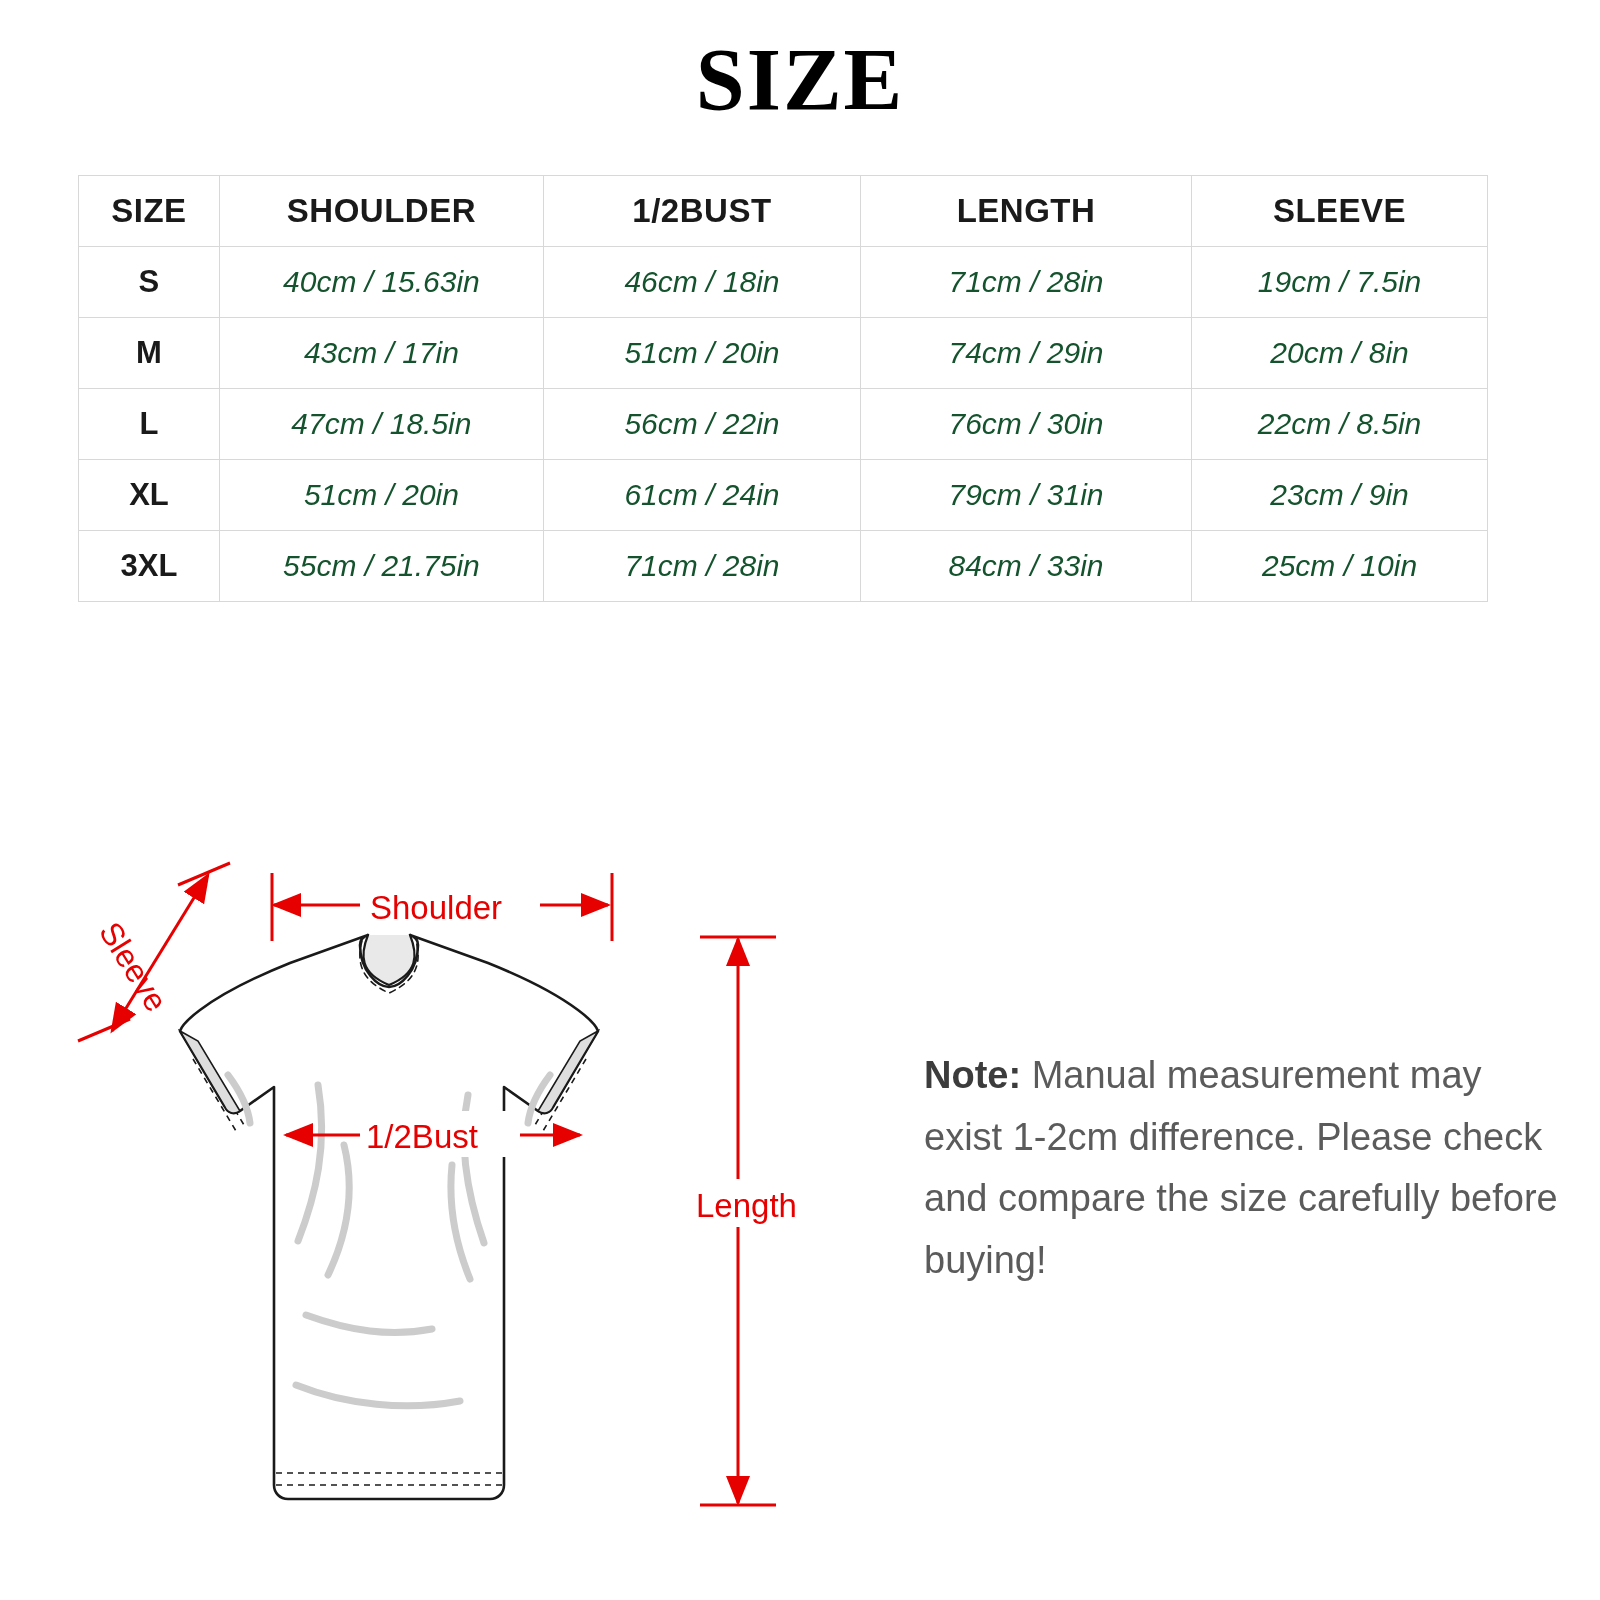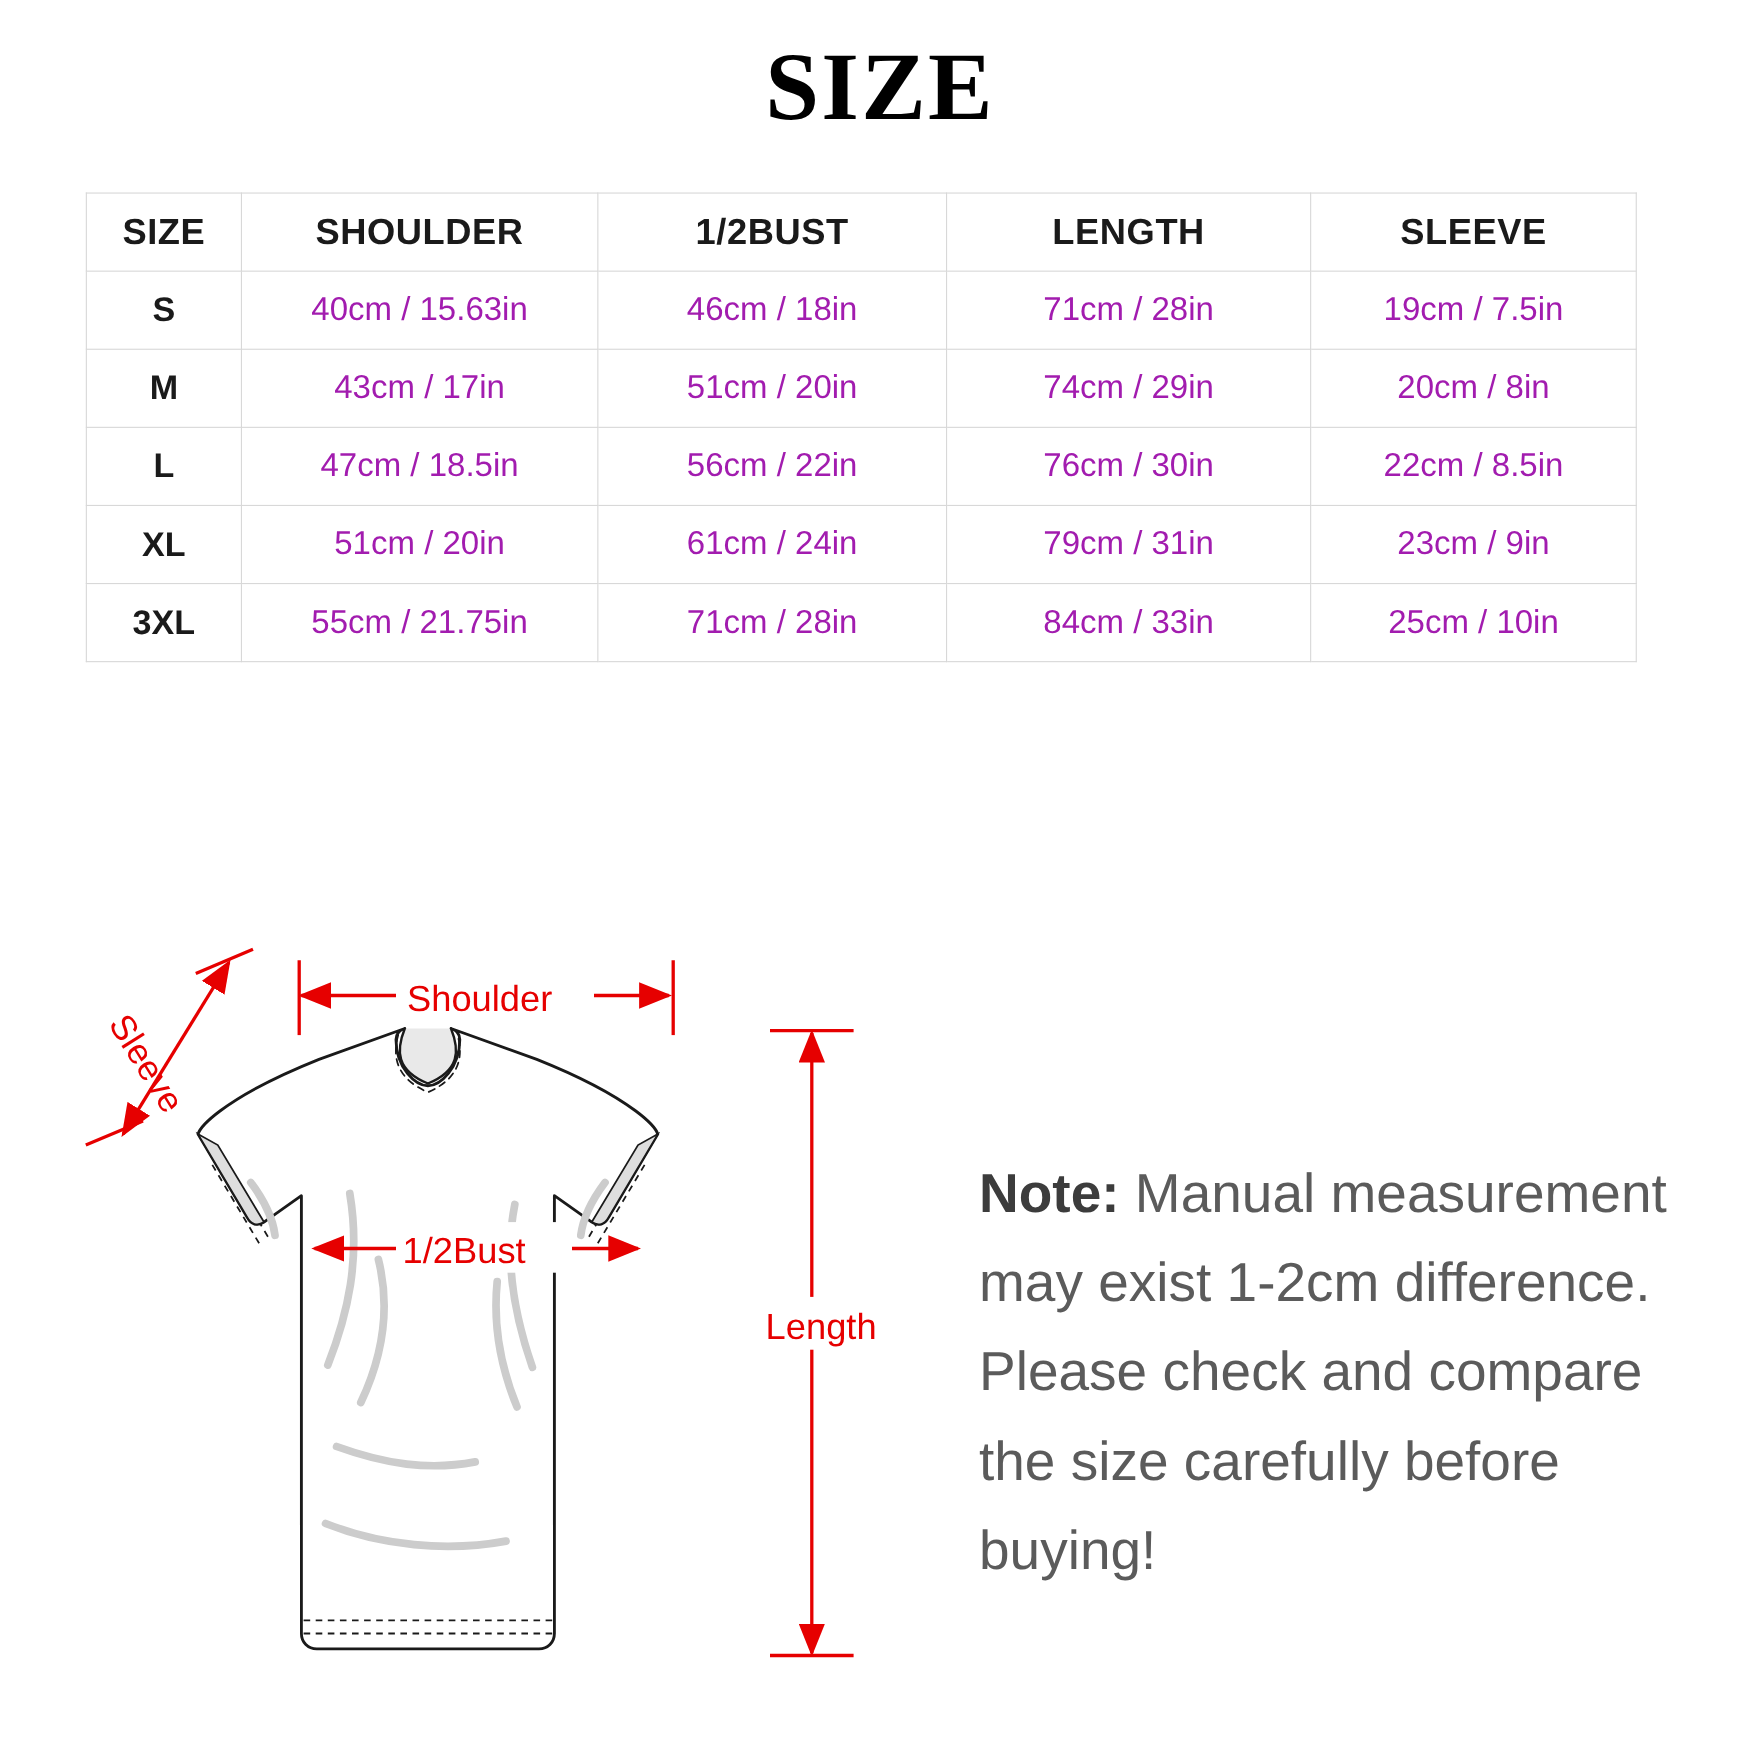--- a/index.html
+++ b/index.html
@@ -54,45 +54,46 @@
     letter-spacing: 0.5px;
   }
   table.size-table td.size-cell {
     font-size: 31px;
     font-weight: bold;
     color: #1a1a1a;
   }
   table.size-table td.val-cell {
     font-size: 30px;
     font-weight: normal;
-    color: #a21caf;
+    color: #14532d;
+    font-style: italic;
   }
   col.c-size { width: 10%; }
   col.c-sh   { width: 23%; }
   col.c-bu   { width: 22.5%; }
   col.c-le   { width: 23.5%; }
   col.c-sl   { width: 21%; }
 
   
   .illustration {
     position: absolute;
     left: 60px;
     top: 845px;
     width: 800px;
     height: 720px;
   }
   .illustration svg { display: block; }
 
   
   .note {
     position: absolute;
-    left: 890px;
+    left: 924px;
     top: 1045px;
     width: 640px;
-    font-size: 50px;
+    font-size: 38px;
     line-height: 1.62;
     color: #5b5b5b;
   }
   .note b {
     color: #3c3c3c;
     font-weight: bold;
   }
 </style>
 </head>
 <body>

